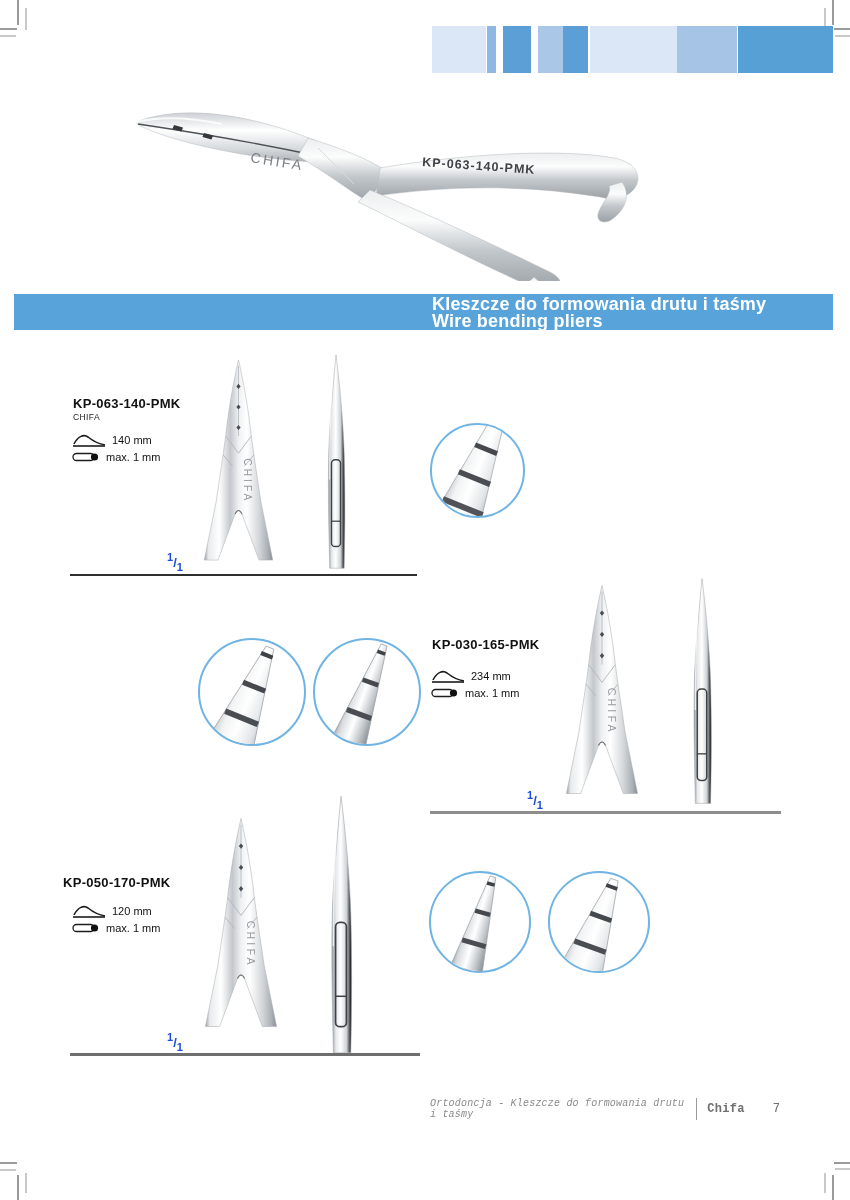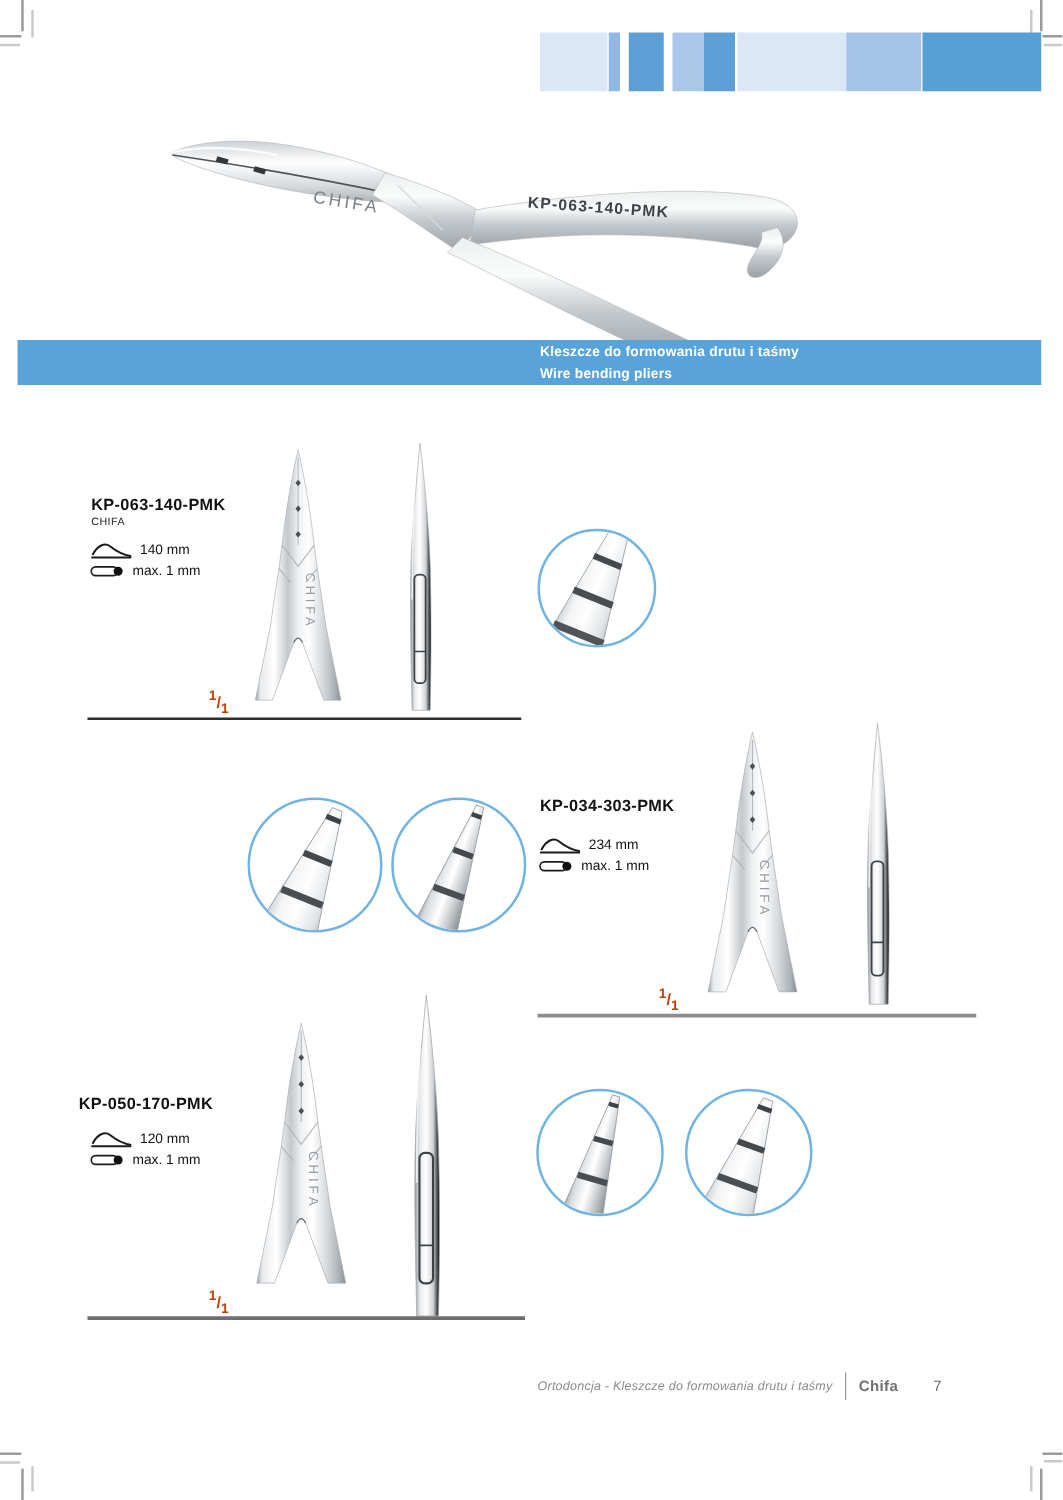--- a/index.html
+++ b/index.html
@@ -8,53 +8,53 @@
     font-family:"Liberation Sans", sans-serif;overflow:hidden;color:#1c1c1c;
   }
   .abs{position:absolute;}
   
   .crop{position:absolute;background:#9a9a9a;}
   .crop.light{background:#c9c9c9;}
   
   .bar-seg{position:absolute;top:26px;height:47px;}
   
   .title-band{
-    position:absolute;left:14px;top:272px;width:819px;height:36px;
+    position:absolute;left:14px;top:294px;width:819px;height:36px;
     background:#58a4da;color:#ffffff;box-sizing:border-box;
-    padding:2px 0 0 418px;line-height:16.5px;font-size:11px;
+    padding:2px 0 0 418px;line-height:16.5px;font-size:18px;
   }
   .title-band .pl{font-weight:600;letter-spacing:0.2px;}
   .title-band .en{font-weight:700;letter-spacing:0.2px;}
   
   .prod-code{position:absolute;font-size:13px;font-weight:700;letter-spacing:0.3px;color:#111;}
   .prod-sub{position:absolute;font-size:8.5px;font-weight:400;letter-spacing:0.4px;color:#222;}
   .specs{position:absolute;display:flex;flex-direction:column;gap:3px;}
   .spec-row{display:flex;align-items:center;gap:6px;font-size:11px;color:#111;}
   .spec-row svg{flex:0 0 auto;}
   
-  .scale{position:absolute;font-size:14px;font-weight:700;color:#c2410c;}
+  .scale{position:absolute;font-size:14px;font-weight:700;color:#1d4ed8;}
   .scale sup{font-size:11px;vertical-align:6px;}
   .scale sub{font-size:11px;vertical-align:-4px;}
   .scale .slash{font-size:13px;}
   .baseline{position:absolute;}
   
   .detail-circle{
     position:absolute;border-radius:50%;border:2.5px solid #6fb4e3;
     overflow:hidden;background:#ffffff;box-sizing:border-box;
   }
   .detail-circle svg{display:block;width:100%;height:100%;}
   
   .inst{position:absolute;}
   .eng-vert{font-size:12px;letter-spacing:3.5px;fill:#969aa0;font-weight:400;}
   .eng-brand{font-size:14px;letter-spacing:2.5px;fill:#7b8085;}
   .eng-code{font-size:12.5px;letter-spacing:1px;font-weight:700;fill:#3f4347;}
   
   .footer{
     position:absolute;left:430px;top:1096px;width:350px;height:26px;
-    display:flex;align-items:center;gap:10px;
+    display:flex;align-items:center;gap:10px;font-family:Liberation Mono, monospace;
   }
   .footer .crumb{font-size:10px;font-style:italic;color:#8a8a8a;letter-spacing:0.2px;}
   .footer .divider{width:1px;height:22px;background:#9a9a9a;}
   .footer .brand{font-size:12px;font-weight:700;color:#6f6f6f;letter-spacing:0.3px;}
   .footer .pagenum{font-size:12px;color:#6f6f6f;margin-left:18px;}
   .hidden-defs{position:absolute;width:0;height:0;overflow:hidden;}
 </style>
 </head>
 <body>
 
@@ -239,21 +239,21 @@
       <g transform="rotate(20 50 50)">
         <polygon points="47,2 53,2 70,125 30,125" fill="url(#gRound)" stroke="#9ca1a6" stroke-width="0.7"></polygon>
         <rect x="46" y="8" width="8" height="3.5" fill="#3e4246"></rect>
         <rect x="42" y="38" width="16" height="4.5" fill="#45494d"></rect>
         <rect x="37.5" y="70" width="25" height="5" fill="#4a4e52"></rect>
         <rect x="33.5" y="100" width="33" height="5.5" fill="#505458"></rect>
       </g>
     </svg>
   </div>
 
-  <div class="prod-code" style="left:432px;top:637px;">KP-034-303-PMK</div>
+  <div class="prod-code" style="left:432px;top:637px;">KP-030-165-PMK</div>
 
   <div class="specs" style="left:431px;top:668px;">
     <div class="spec-row">
       <svg width="34" height="16" viewBox="0 0 34 16">
         <path d="M2,12 C6,4 12,2 16,5 C21,9 27,12 33,13" stroke="#1c1c1c" stroke-width="1.6" fill="none"></path>
         <path d="M1,14 L33,14" stroke="#1c1c1c" stroke-width="1.6" fill="none"></path>
       </svg>
       <span>234 mm</span>
     </div>
     <div class="spec-row">

